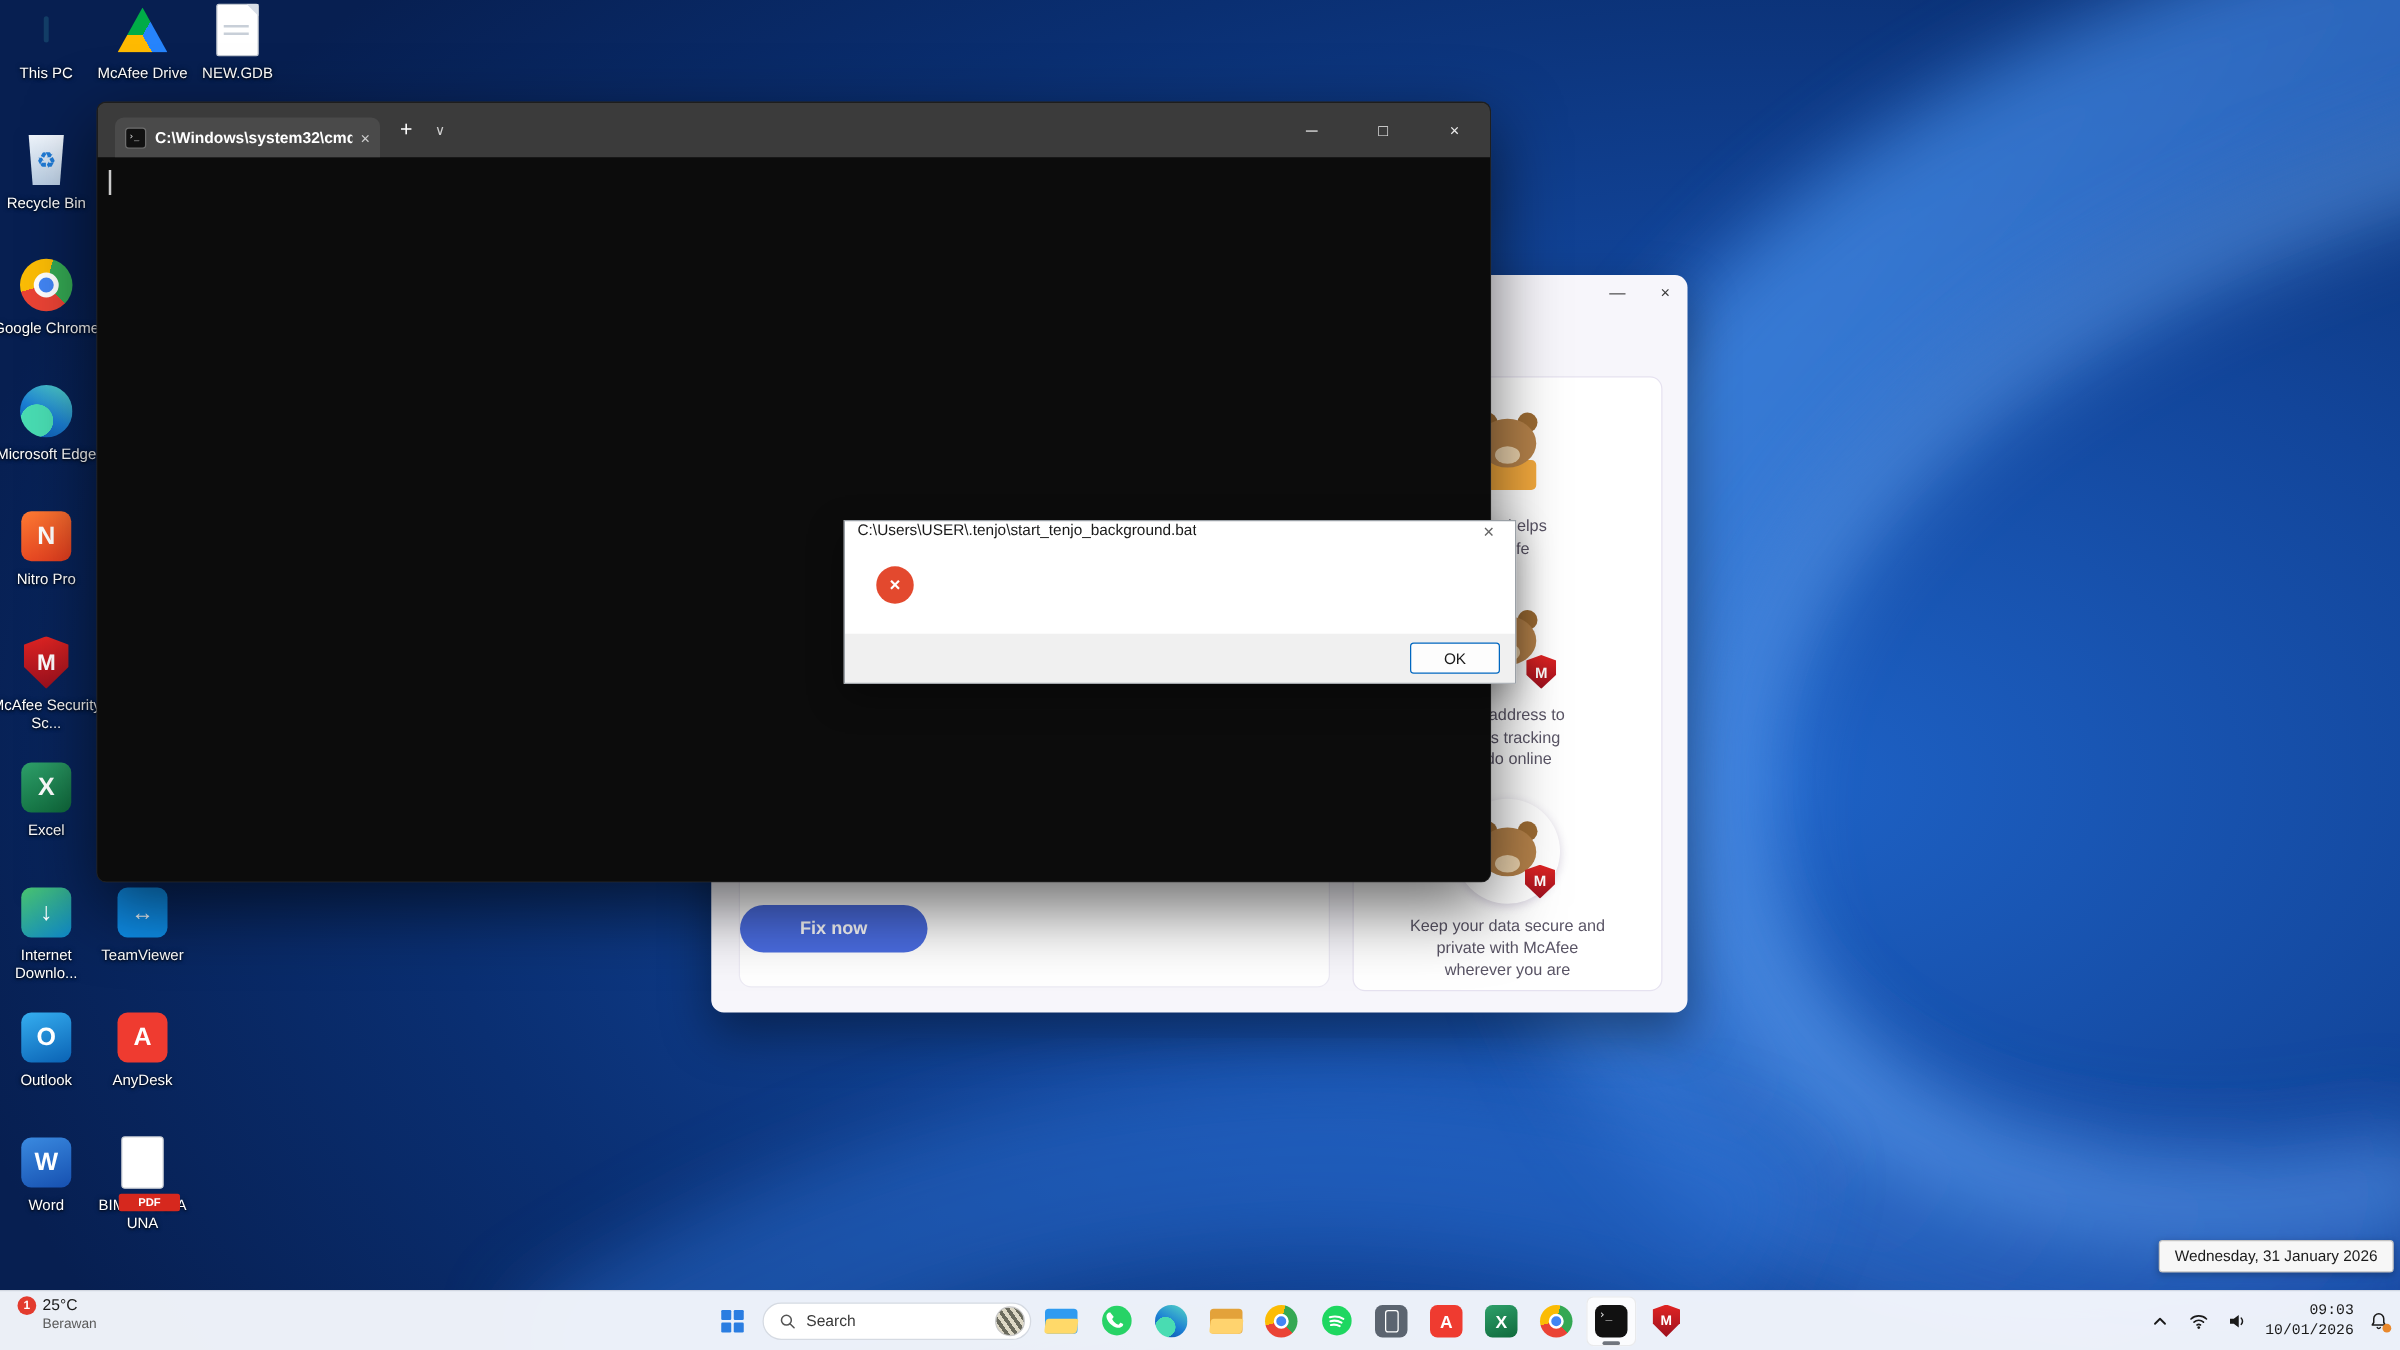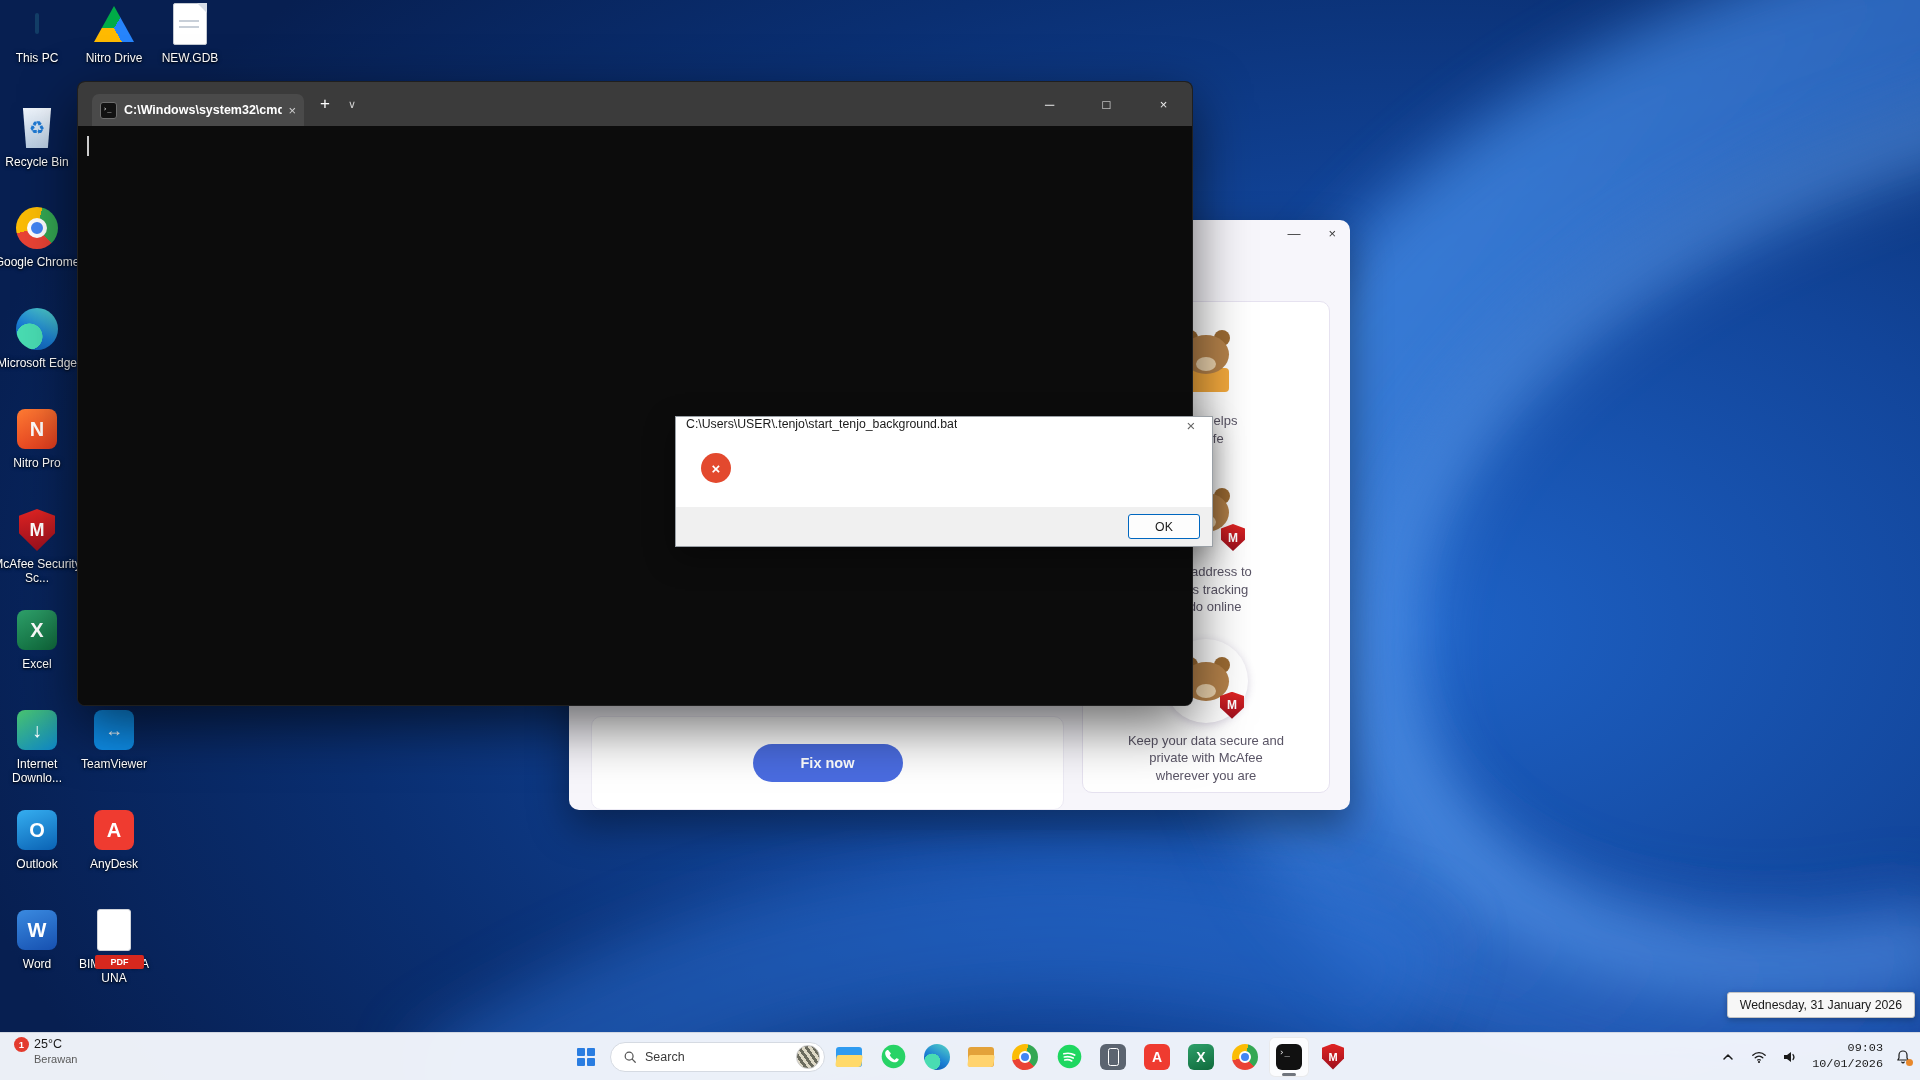--- a/index.html
+++ b/index.html
@@ -67,22 +67,22 @@
   .tipico{position:relative;width:86px;height:86px;display:flex;flex-direction:column;align-items:center;justify-content:center;}
   .teddy{position:relative;width:54px;height:48px;}
   .teddy .ear{position:absolute;top:0;width:16px;height:16px;border-radius:50%;background:#9c6b33;}
   .teddy .ear.l{left:3px;} .teddy .ear.r{right:3px;}
   .teddy .head{position:absolute;top:5px;left:4px;right:4px;bottom:4px;border-radius:50%;background:#b5824a;}
   .teddy .muzzle{position:absolute;bottom:7px;left:50%;transform:translateX(-50%);width:20px;height:14px;border-radius:50%;background:#ecd3ad;}
   .tipbox{width:46px;height:24px;background:#f3a93d;border-radius:4px;margin-top:-10px;}
   .tipbadge{position:absolute;right:4px;bottom:4px;width:24px;height:27px;font-size:12px;}
   .circ{width:84px;height:84px;border-radius:50%;background:#fff;box-shadow:0 2px 8px rgba(80,60,120,.22);
     display:flex;align-items:center;justify-content:center;position:relative;}
-  .mc-bottom-card{position:absolute;left:22px;top:496px;width:471px;height:92px;background:#fff;
-    border:1px solid #eceaf4;border-radius:10px;display:flex;align-items:center;justify-content:center;}
+  .mc-bottom-card{position:absolute;left:22px;top:476px;width:471px;height:92px;background:#fff;
+    border:1px solid #eceaf4;border-radius:10px;display:flex;align-items:center;justify-content:flex-start;}
   .btn-fix{width:150px;height:38px;border-radius:19px;background:#4a6ce0;color:#fff;font-size:14.5px;
     font-weight:bold;border:none;font-family:inherit;cursor:pointer;}
 
   
   .win-terminal{position:absolute;left:77px;top:81px;width:1114px;height:623px;background:#0c0c0c;
     border-radius:8px;overflow:hidden;box-shadow:0 20px 55px rgba(0,0,0,.6);border:1px solid rgba(255,255,255,.08);}
   .term-titlebar{height:44px;background:#3b3b3b;display:flex;align-items:center;}
   .term-tab{margin-left:14px;height:32px;width:212px;background:#4a4a4a;border-radius:7px 7px 0 0;
     display:flex;align-items:center;padding:0 8px;color:#fff;align-self:flex-end;box-sizing:border-box;}
   .tab-title{font-size:12.5px;flex:1;white-space:nowrap;overflow:hidden;margin-left:7px;font-weight:bold;}
@@ -179,21 +179,21 @@
       <div class="desktop-icon" style="left: -7px; top: 1px;">
         <div class="ico">
           <span><span class="pc-mon"></span><span class="pc-stand"></span><span class="pc-foot"></span></span>
         </div>
         <div class="lbl">This PC</div>
       </div>
       <div class="desktop-icon" style="left: 70px; top: 1px;">
         <div class="ico">
           <span class="gd-tri"></span>
         </div>
-        <div class="lbl">Nitro Drive</div>
+        <div class="lbl">McAfee Drive</div>
       </div>
       <div class="desktop-icon" style="left: 146px; top: 1px;">
         <div class="ico">
           <span class="page">
             <i class="fold"></i>
             <i class="l1"></i>
             <i class="l2"></i>
           </span>
         </div>
         <div class="lbl">NEW.GDB</div>

